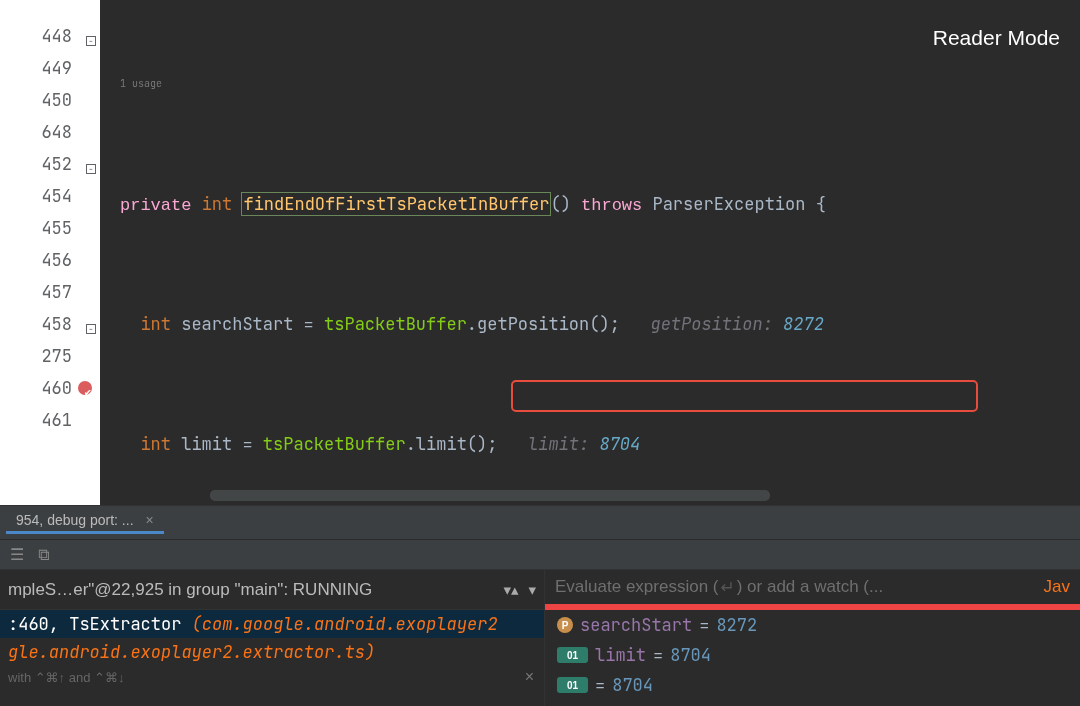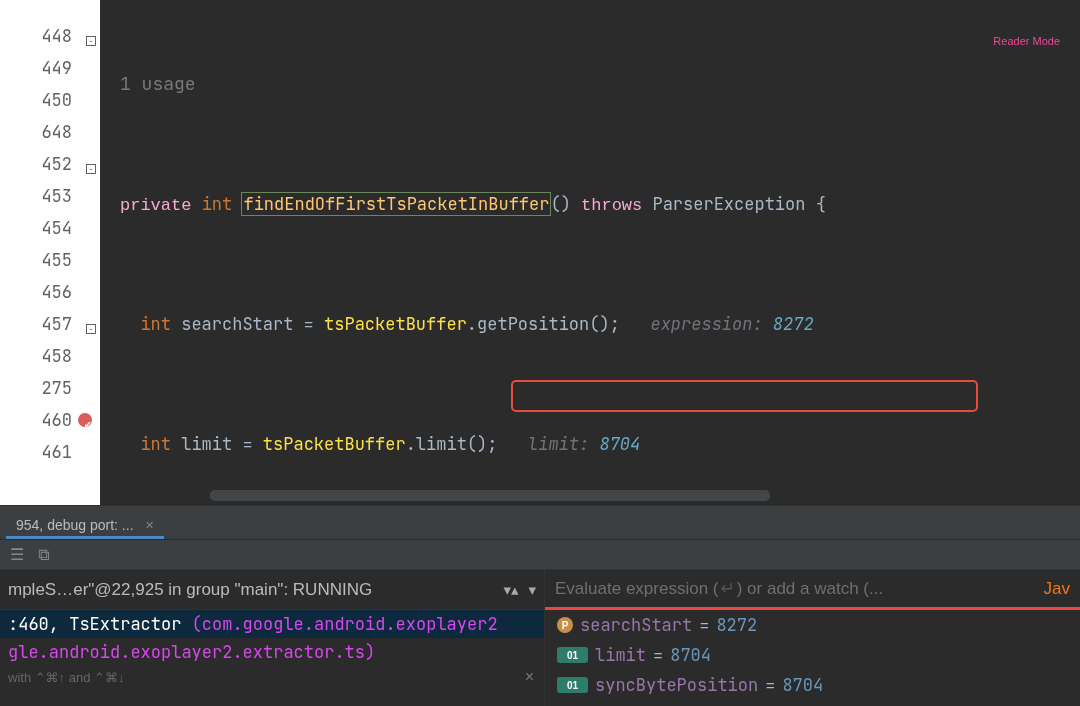--- a/index.html
+++ b/index.html
@@ -7,21 +7,21 @@
     width: 1080px; height: 706px; overflow: hidden;
     background: #2b2b2b;
     font-family: "JetBrains Mono", Menlo, Consolas, monospace;
     font-size: 17px;
     color: #a9b7c6;
   }
   
   .editor-wrap { position: relative; height: 505px; }
   .reader-mode {
     position: absolute; top: 26px; right: 20px;
-    color: #ec4899; font-family: -apple-system, sans-serif; font-size: 11px; margin-top: 9px;
+    color: #ffffff; font-family: -apple-system, sans-serif; font-size: 21px;
   }
   .editor {
     display: flex; height: 100%; overflow: hidden;
     background: #2b2b2b;
   }
   .gutter {
     width: 100px; flex: 0 0 100px;
     padding-top: 20px;
     background: #ffffff;
     text-align: right;
@@ -44,45 +44,45 @@
   .fold-minus {
     position: absolute; left: 0; width: 10px; height: 10px;
     border: 1px solid #606366; color: #606366; font-size: 9px;
     line-height: 8px; text-align: center;
   }
   .code {
     flex: 1; padding-top: 28px; position: relative;
     white-space: pre; overflow: hidden;
   }
   .code-line { height: 32px; line-height: 32px; padding-left: 20px; }
-  .usage-hint { color: #787878; font-size: 18px; padding-left: 20px; height: 28px; line-height: 24px; }
+  .usage-hint { color: #787878; font-size: 10px; padding-left: 20px; height: 28px; line-height: 24px; }
   
   .kw { color: #f9a8d4; font-family: Liberation Mono, monospace; }        
   .ty { color: #cc7832; }        
   .id { color: #a9b7c6; }
-  .fld { color: #fde047; }       
+  .fld { color: #84cc16; }       
   .hint { color: #72737a; font-style: italic; } 
   .hint-v { color: #68a8c7; font-style: italic; }
   .mname-box {
     outline: 1px solid #6a8759; padding: 0 1px; color: #ffc66d; margin-top: 24px;
   }
   .red-box {
     position: absolute;
     border: 2px solid #e74c3c; border-radius: 5px;
     pointer-events: none;
   }
   .hscroll {
     position: absolute; bottom: 4px; left: 110px; width: 560px; height: 11px;
     background: #4e5254; border-radius: 5px; opacity: 0.7;
   }
 
   
   .dbg-tabs {
     height: 34px; background: #3c3f41; border-top: 1px solid #323232;
-    display: flex; align-items: flex-end; padding-left: 6px;
+    display: flex; align-items: flex-start; padding-left: 6px;
     font-family: -apple-system, sans-serif; font-size: 14px; color: #bbbbbb;
   }
   .dbg-tab {
     padding: 0 10px; height: 28px; line-height: 28px;
     border-bottom: 3px solid #4a88c7; position: relative;
   }
   .dbg-tab .x { margin-left: 8px; color: #888; }
   .dbg-toolbar {
     height: 30px; background: #3c3f41; border-top: 1px solid #2b2b2b;
     display: flex; align-items: center; gap: 14px; padding-left: 10px;
@@ -101,32 +101,32 @@
     height: 40px; display: flex; align-items: center; padding: 0 8px;
     color: #bbbbbb; border-bottom: 1px solid #323232;
     font-family: -apple-system, sans-serif;
   }
   .frame-head .title { flex: 1; white-space: nowrap; overflow: hidden; text-overflow: ellipsis; }
   .frame-head .ic { margin-left: 10px; color: #aaa; font-size: 15px; }
   .frame-row {
     padding: 3px 8px; white-space: nowrap; overflow: hidden;
   }
   .frame-row.sel { background: #0d293e; color: #fff; }
-  .frame-row .dim { color: #d946ef; }
+  .frame-row .dim { color: #f97316; font-style: italic; }
   .frame-hint {
     padding: 4px 8px; color: #666; font-size: 13px;
     font-family: -apple-system, sans-serif;
     position: relative;
   }
   .frame-hint .x { position: absolute; right: 10px; top: 2px; color: #777; font-size: 16px; }
 
   .vars { flex: 1; overflow: hidden; }
   .eval-row {
     height: 40px; display: flex; align-items: center; padding: 0 10px;
-    color: #6f6f6f; border-bottom: 3px solid #ef4444;
+    color: #6f6f6f; border-bottom: 6px solid #ef4444;
     font-family: -apple-system, sans-serif;
     white-space: nowrap;
   }
   .eval-row .enter { color: #555; margin: 0 2px; }
   .eval-row .lang { margin-left: auto; color: #f97316; }
   .var-row {
     padding: 4px 12px; display: flex; align-items: center; gap: 7px;
     white-space: nowrap;
   }
   .badge {
@@ -147,21 +147,20 @@
   <div class="reader-mode">Reader Mode</div>
 
   <div class="editor">
 
     <div class="gutter">
       <div class="ln">448</div>
       <div class="ln">449</div>
       <div class="ln">450</div>
       <div class="ln">648</div>
       <div class="ln">452</div>
-      <div class="ln">453</div>
       <div class="ln">454</div>
       <div class="ln">455</div>
       <div class="ln">456</div>
       <div class="ln">457</div>
       <div class="ln">458</div>
       <div class="ln">275</div>
       <div class="ln bp">460</div>
       <div class="ln">461</div>
       <div class="fold-strip">
         <div class="fold-minus" style="top:8px">−</div>
@@ -170,21 +169,21 @@
       </div>
     </div>
 
     <div class="code">
       <div class="usage-hint">1 usage</div>
 
       
       <div class="code-line"><span class="kw">private</span> <span class="ty">int</span> <span class="mname-box">findEndOfFirstTsPacketInBuffer</span>() <span class="kw">throws</span> <span class="id">ParserException</span> {</div>
 
       
-      <div class="code-line">  <span class="ty">int</span> <span class="id">searchStart</span> = <span class="fld">tsPacketBuffer</span>.<span class="id">getPosition</span>();   <span class="hint">expression:</span> <span class="hint-v">8272</span></div>
+      <div class="code-line">  <span class="ty">int</span> <span class="id">searchStart</span> = <span class="fld">tsPacketBuffer</span>.<span class="id">getPosition</span>();   <span class="hint">getPosition:</span> <span class="hint-v">8272</span></div>
 
       
       <div class="code-line">  <span class="ty">int</span> <span class="id">limit</span> = <span class="fld">tsPacketBuffer</span>.<span class="id">limit</span>();   <span class="hint">limit:</span> <span class="hint-v">8704</span></div>
 
       
       
 
       
       
 
@@ -267,18 +266,17 @@
       <span class="var-val">8272</span>
     </div>
     <div class="var-row">
       <span class="badge oi">01</span>
       <span class="var-name">limit</span>
       <span class="var-eq">=</span>
       <span class="var-val">8704</span>
     </div>
     <div class="var-row">
       <span class="badge oi">01</span>
-      <span class="var-name">syncBytePosition</span>
       <span class="var-eq">=</span>
       <span class="var-val">8704</span>
     </div>
   </div>
 </div>
 
 </body></html>

